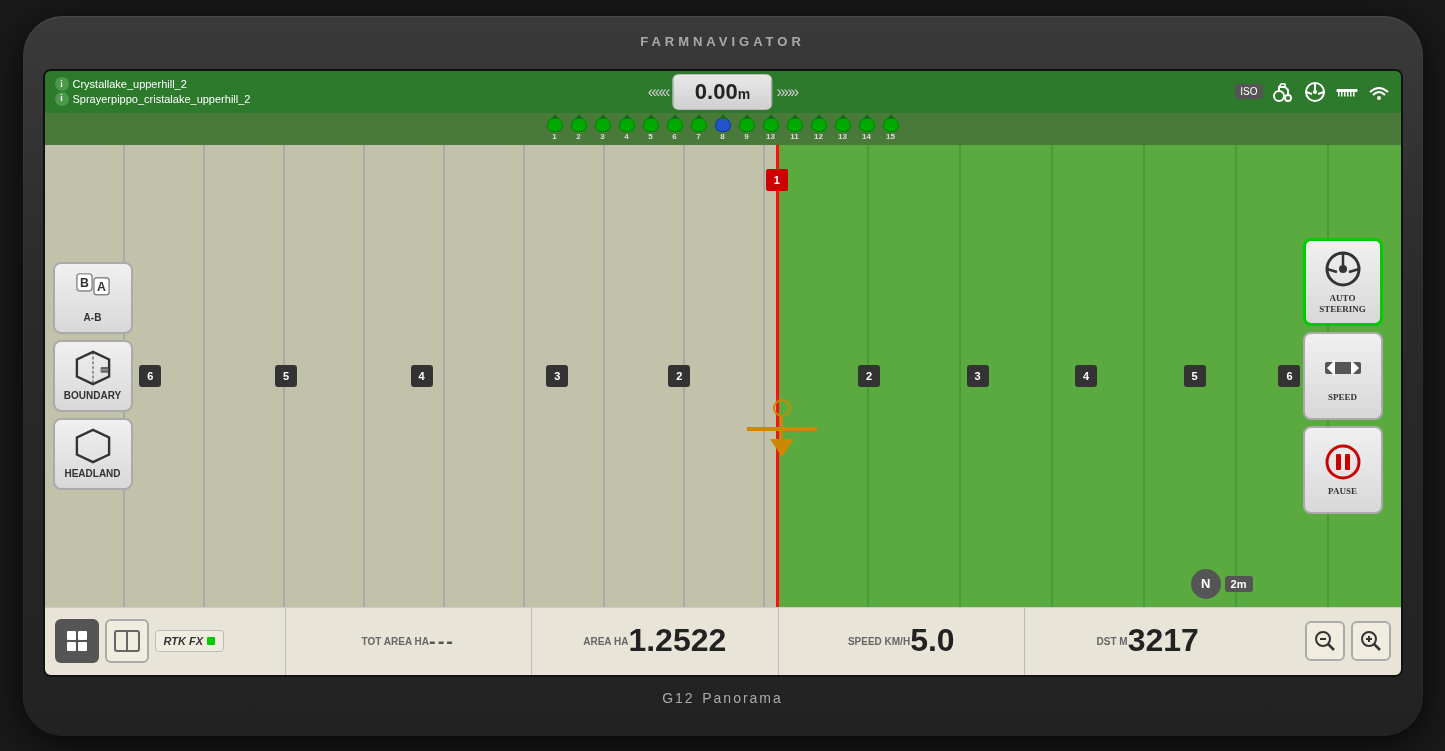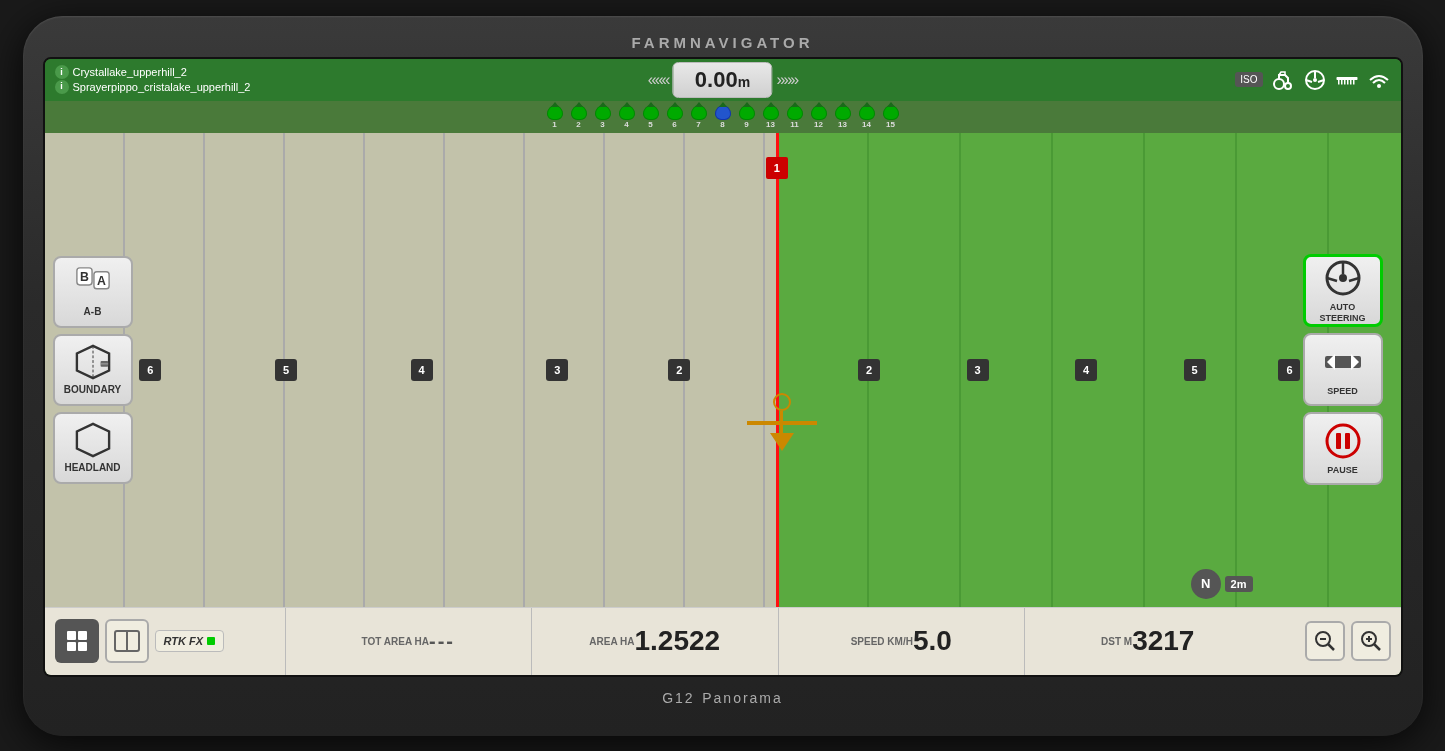--- a/index.html
+++ b/index.html
@@ -22,24 +22,24 @@
       padding: 18px 20px 28px 20px;
       box-shadow: 0 8px 40px rgba(0,0,0,0.8), inset 0 1px 2px rgba(255,255,255,0.1);
       display: flex;
       flex-direction: column;
       align-items: center;
       position: relative;
     }
 
     .device-brand-top {
       color: #aaa;
-      font-size: 15px;
+      font-size: 13px;
       letter-spacing: 4px;
       text-transform: uppercase;
-      margin-bottom: 6px;
+      margin-bottom: 20px;
       font-weight: bold;
     }
 
     .screen-container {
       width: 100%;
       flex: 1;
       background: #000;
       border-radius: 8px;
       overflow: hidden;
       position: relative;
@@ -334,27 +334,28 @@
       justify-content: center;
       gap: 6px;
       z-index: 20;
     }
 
     .right-btn {
       background: linear-gradient(180deg, #f0f0f0 0%, #d8d8d8 100%);
       border: 2px solid #aaa;
       border-radius: 8px;
       width: 80px;
-      height: 73px;
+      height: 88px;
       display: flex;
       flex-direction: column;
       align-items: center;
       justify-content: center;
       gap: 4px;
       cursor: pointer;
+      font-family: Liberation Serif, serif;
     }
 
     .right-btn.auto-steering {
       border: 3px solid #00cc00;
     }
 
     .right-btn-icon {
       width: 40px;
       height: 40px;
       display: flex;
@@ -461,21 +462,21 @@
     }
 
     .metric-label {
       font-size: 10px;
       color: #666;
       font-weight: bold;
       text-transform: uppercase;
     }
 
     .metric-value {
-      font-size: 28px;
+      font-size: 32px;
       font-weight: bold;
       color: #222;
       line-height: 1.1;
     }
 
     .metric-value-dashes {
       font-size: 20px;
       color: #555;
       letter-spacing: 2px;
     }

